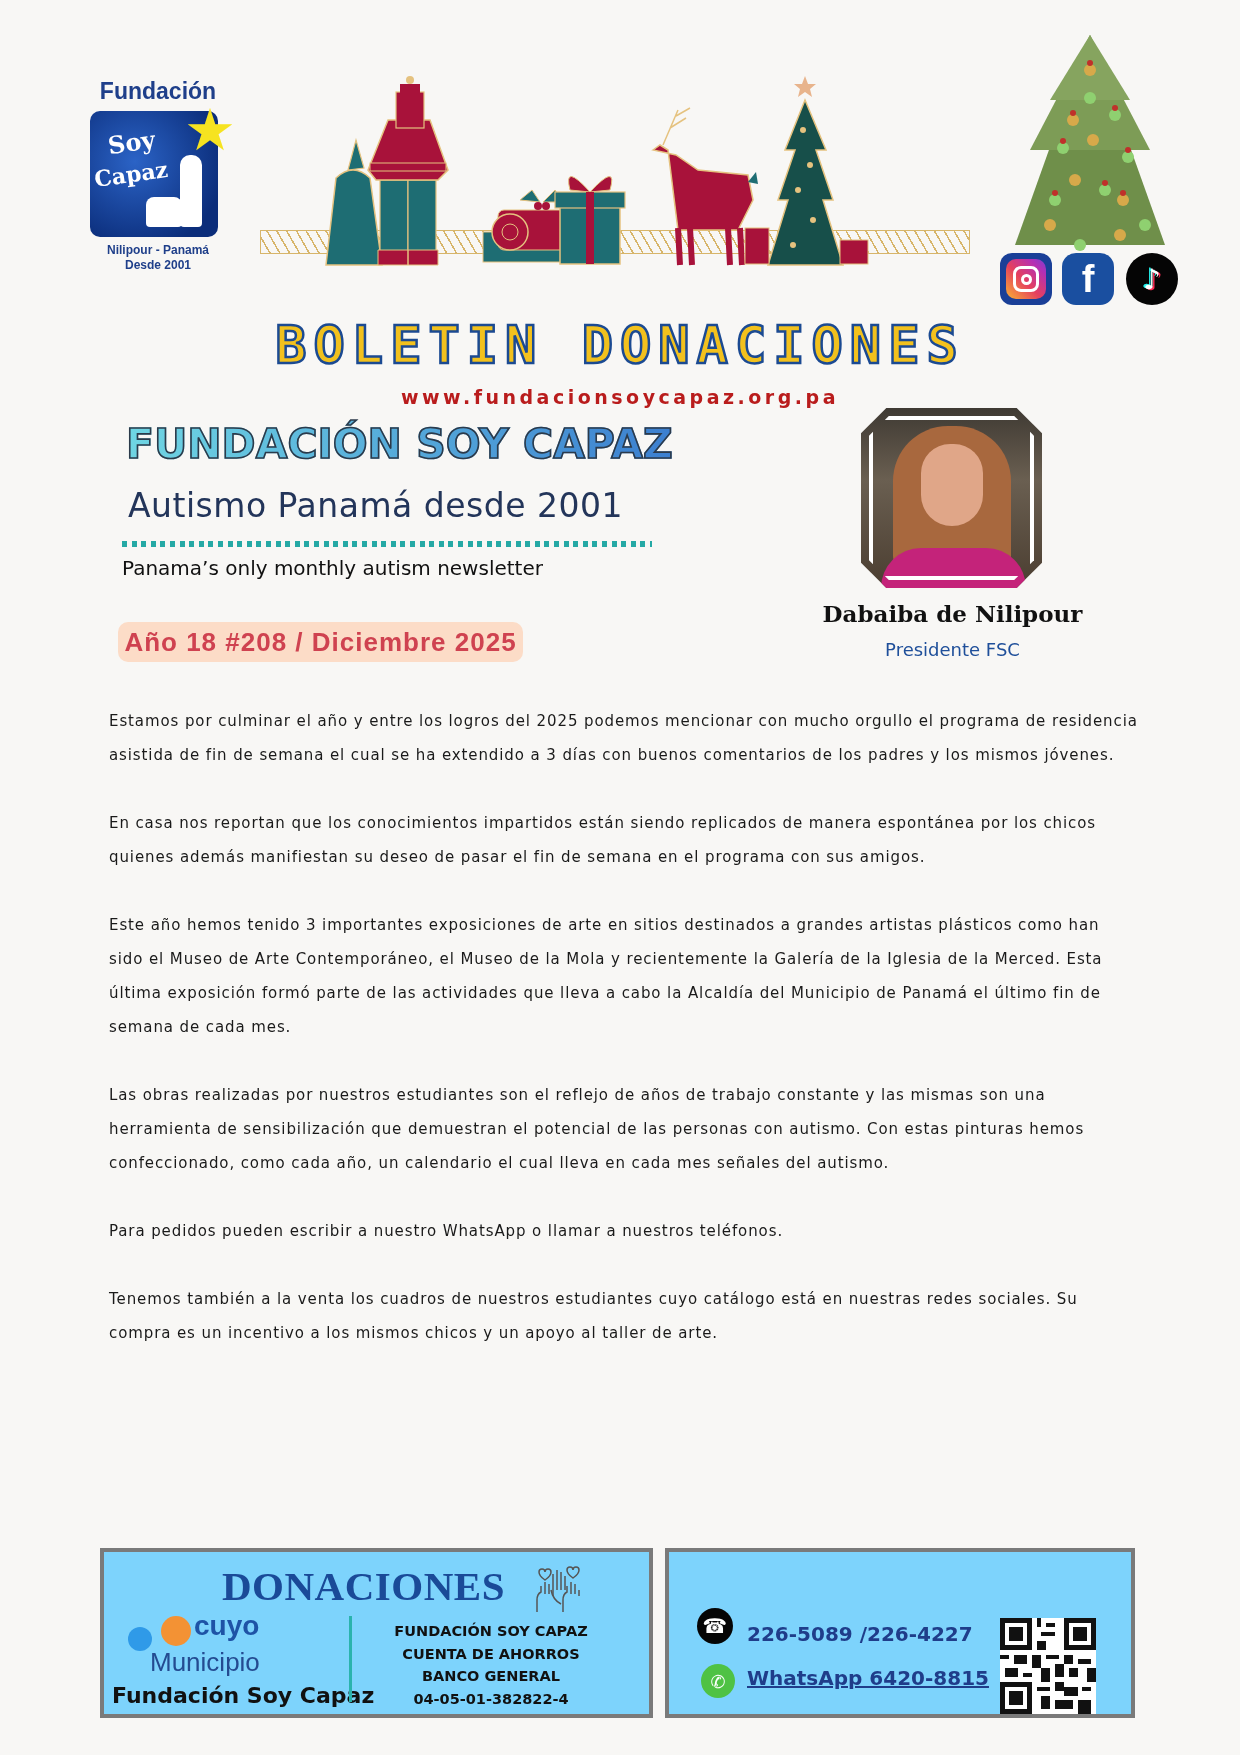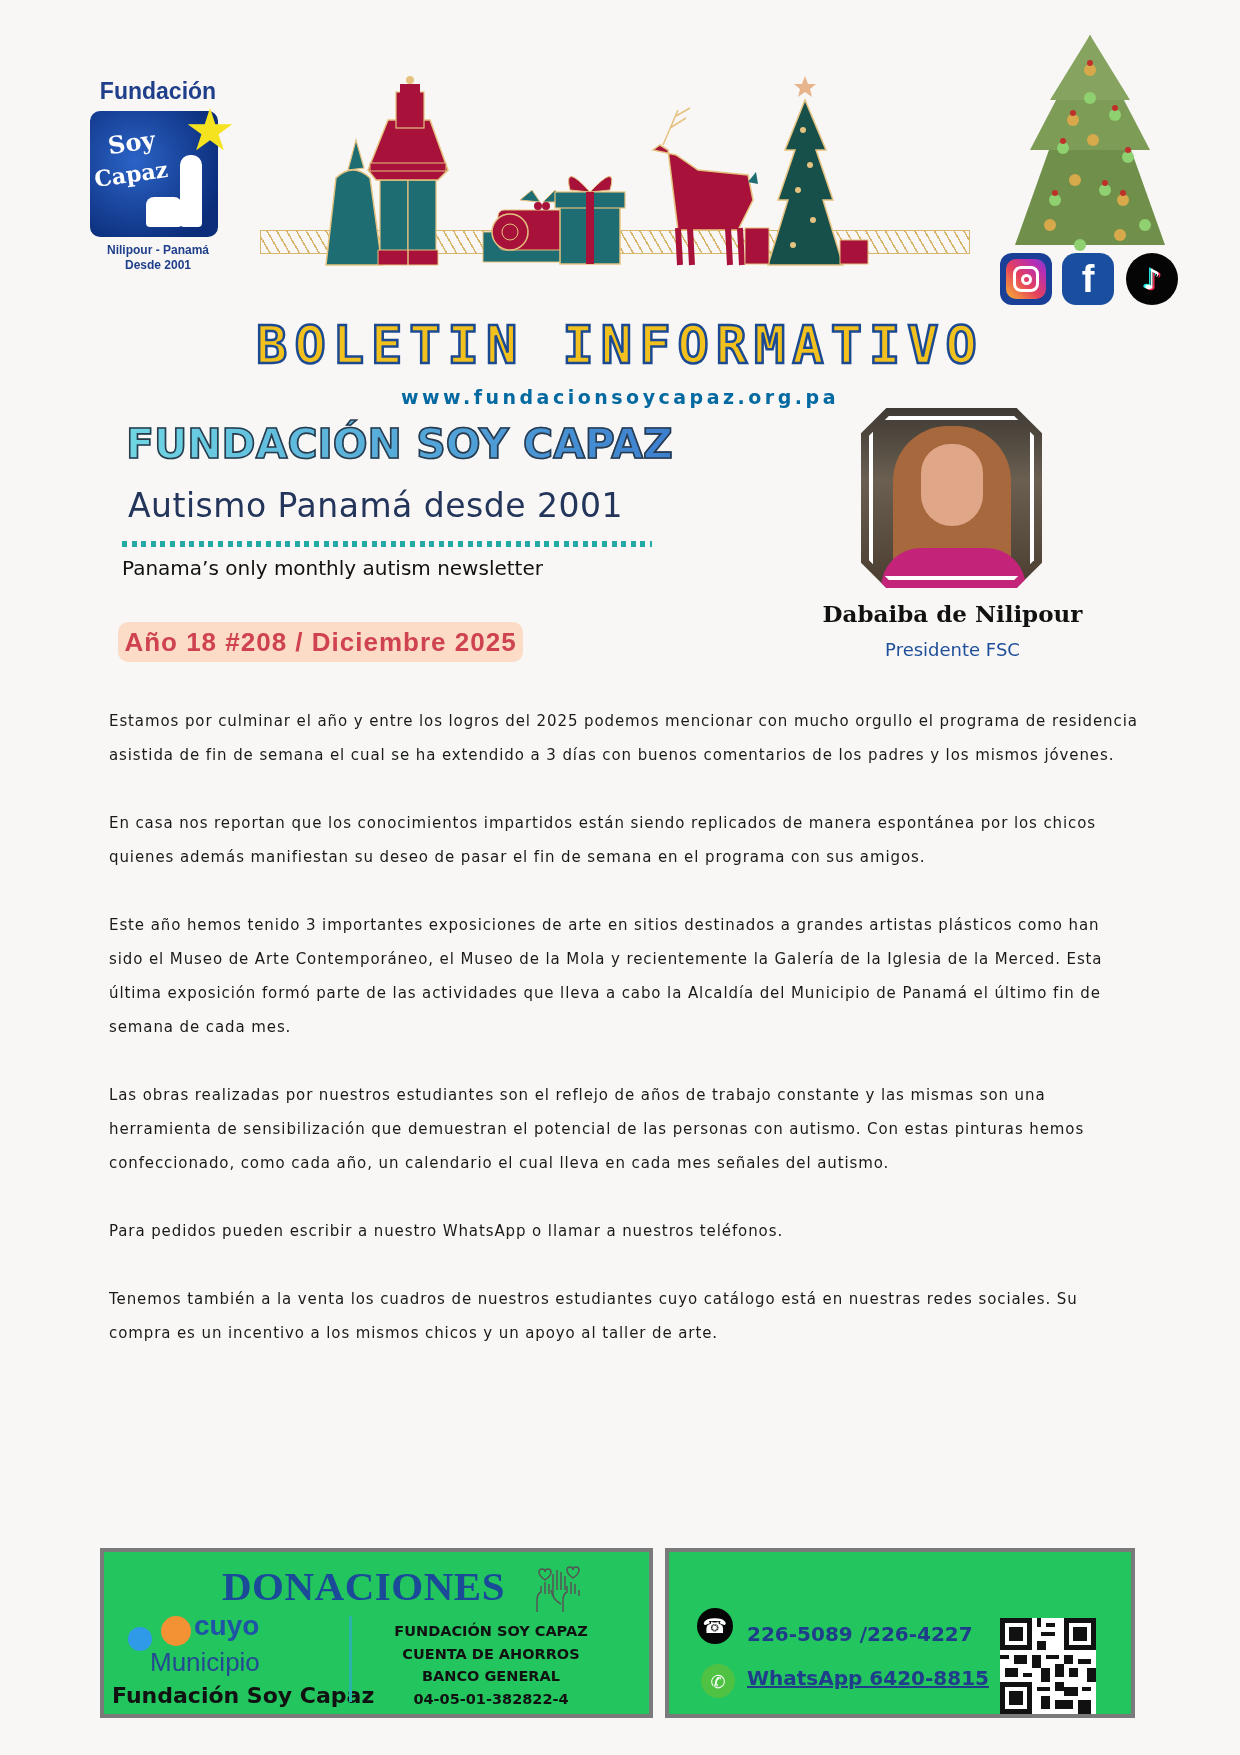--- a/index.html
+++ b/index.html
@@ -28,21 +28,21 @@
   .social { top:253px; width:52px; height:52px; border-radius:12px; display:flex; align-items:center; justify-content:center; }
   .ig { left:1000px; background:#1a3f97; }
   .ig-inner { width:40px; height:40px; border-radius:10px; background:linear-gradient(45deg,#f9b233,#e5405e 45%,#b52fb4 80%,#7a3fd1); display:flex; align-items:center; justify-content:center; }
   .ig-ring { width:26px; height:26px; border:3px solid #fff; border-radius:8px; box-sizing:border-box; display:flex; align-items:center; justify-content:center; position:relative; }
   .ig-dot { width:11px; height:11px; border:3px solid #fff; border-radius:50%; box-sizing:border-box; }
   .fb { left:1062px; background:#1a4fa0; color:#fff; font-family:"Liberation Sans", sans-serif; font-weight:bold; font-size:38px; border-radius:14px; }
   .tt { left:1126px; background:#050505; border-radius:50%; color:#fff; font-family:"DejaVu Sans", sans-serif; font-size:28px; font-weight:bold; text-shadow:-2px -1px 0 #25f4ee, 2px 1px 0 #fe2c55; }
 
   
   .title { left:0; width:1240px; top:315px; text-align:center; font-family:"DejaVu Sans Mono", monospace; font-weight:bold; font-size:52px; letter-spacing:7px; color:#f2c11d; -webkit-text-stroke:2.5px #1b4a92; }
-  .url { left:0; width:1240px; top:386px; text-align:center; font-family:"DejaVu Sans", sans-serif; font-weight:bold; font-size:19px; letter-spacing:3.5px; color:#0369a1; }
+  .url { left:0; width:1240px; top:386px; text-align:center; font-family:"DejaVu Sans", sans-serif; font-weight:bold; font-size:19px; letter-spacing:3.5px; color:#b91c1c; }
 
   .fsc-title { left:126px; top:420px; font-family:"DejaVu Sans", sans-serif; font-weight:bold; font-size:41px; letter-spacing:0px; color:#5cc0d8; -webkit-text-stroke:1.6px #2c3a4a; background:linear-gradient(90deg,#6fd6e3,#3c7fd0); -webkit-background-clip:text; -webkit-text-fill-color:transparent; }
   .fsc-sub { left:128px; top:486px; font-family:"DejaVu Sans", sans-serif; font-size:33px; color:#23355a; font-weight:normal; letter-spacing:0.5px; }
   .dots { left:122px; top:541px; width:530px; height:6px; background:repeating-linear-gradient(90deg,#25a9a5 0 5px, transparent 5px 9.6px); }
   .fsc-tag { left:122px; top:556px; font-family:"DejaVu Sans", sans-serif; font-size:20px; color:#111; }
 
   .issue { left:118px; top:622px; width:405px; height:40px; background:#fcdcc7; border-radius:10px; display:flex; align-items:center; justify-content:center; font-family:"Liberation Sans", sans-serif; font-weight:bold; font-size:26px; letter-spacing:1px; color:#cf4250; }
 
   
   .photo { left:861px; top:408px; width:181px; height:180px; clip-path:polygon(14% 0,86% 0,100% 14%,100% 86%,86% 100%,14% 100%,0 86%,0 14%); background:linear-gradient(180deg,#3f3a33 0%,#6a5f51 40%,#4b3e31 100%); }
@@ -51,21 +51,21 @@
   .face { position:absolute; left:60px; top:36px; width:62px; height:82px; background:#e0a688; border-radius:30px 30px 32px 32px; }
   .shirt { position:absolute; left:20px; top:140px; width:145px; height:60px; background:#c4237a; border-radius:40px 40px 0 0; }
   .person-name { left:800px; top:600px; width:305px; text-align:center; font-family:"DejaVu Serif", serif; font-weight:bold; font-size:23px; color:#111; }
   .person-role { left:800px; top:639px; width:305px; text-align:center; font-family:"DejaVu Sans", sans-serif; font-size:18px; color:#1f4f9a; }
 
   
   .body-text { left:109px; top:704px; width:1030px; font-family:"DejaVu Sans", sans-serif; font-size:15px; line-height:34px; letter-spacing:0.9px; color:#1a1a1a; }
   .body-text p { margin:0 0 34px 0; }
 
   
-  .box { top:1548px; height:170px; border:4px solid #7a7a7a; box-sizing:border-box; background:#22c55e; }
+  .box { top:1548px; height:170px; border:4px solid #7a7a7a; box-sizing:border-box; background:#7dd3fc; }
   .don { left:100px; width:553px; }
   .con { left:665px; width:470px; }
   .box-title { position:absolute; font-family:"Liberation Serif", serif; font-weight:bold; font-size:41px; color:#1a4a98; letter-spacing:0.5px; }
   .don .box-title { left:118px; top:10px; }
   .con .box-title { left:87px; top:10px; }
   .hands { position:absolute; left:425px; top:8px; width:56px; height:56px; }
   .yappy-bubbles { position:absolute; left:22px; top:63px; width:74px; height:40px; }
   .yappy-word { position:absolute; left:90px; top:58px; font-family:"Liberation Sans", sans-serif; font-weight:bold; font-size:28px; color:#1e53a6; }
   .directorio { position:absolute; left:46px; top:95px; font-family:"Liberation Sans", sans-serif; font-size:26px; color:#244b91; }
   .yappy-name { position:absolute; left:8px; top:131px; font-family:"DejaVu Sans", sans-serif; font-weight:bold; font-size:22px; color:#111; }
@@ -186,21 +186,21 @@
       </div>
     </div>
 </div>
 <div class="abs social fb">
     <span>f</span>
   </div>
 <div class="abs social tt">
     <span>♪</span>
   </div>
 
-<div class="abs title">BOLETIN INFORMATIVO</div>
+<div class="abs title">BOLETIN DONACIONES</div>
 <div class="abs url">www.fundacionsoycapaz.org.pa</div>
 
 <div class="abs fsc-title">FUNDACIÓN SOY CAPAZ</div>
 <div class="abs fsc-sub">Autismo Panamá desde 2001</div>
 <div class="abs dots"></div>
 <div class="abs fsc-tag">Panama’s only monthly autism newsletter</div>
 <div class="abs issue">Año 18 #208 / Diciembre 2025</div>
 
 <div class="abs photo">
   <div class="hair"></div>

